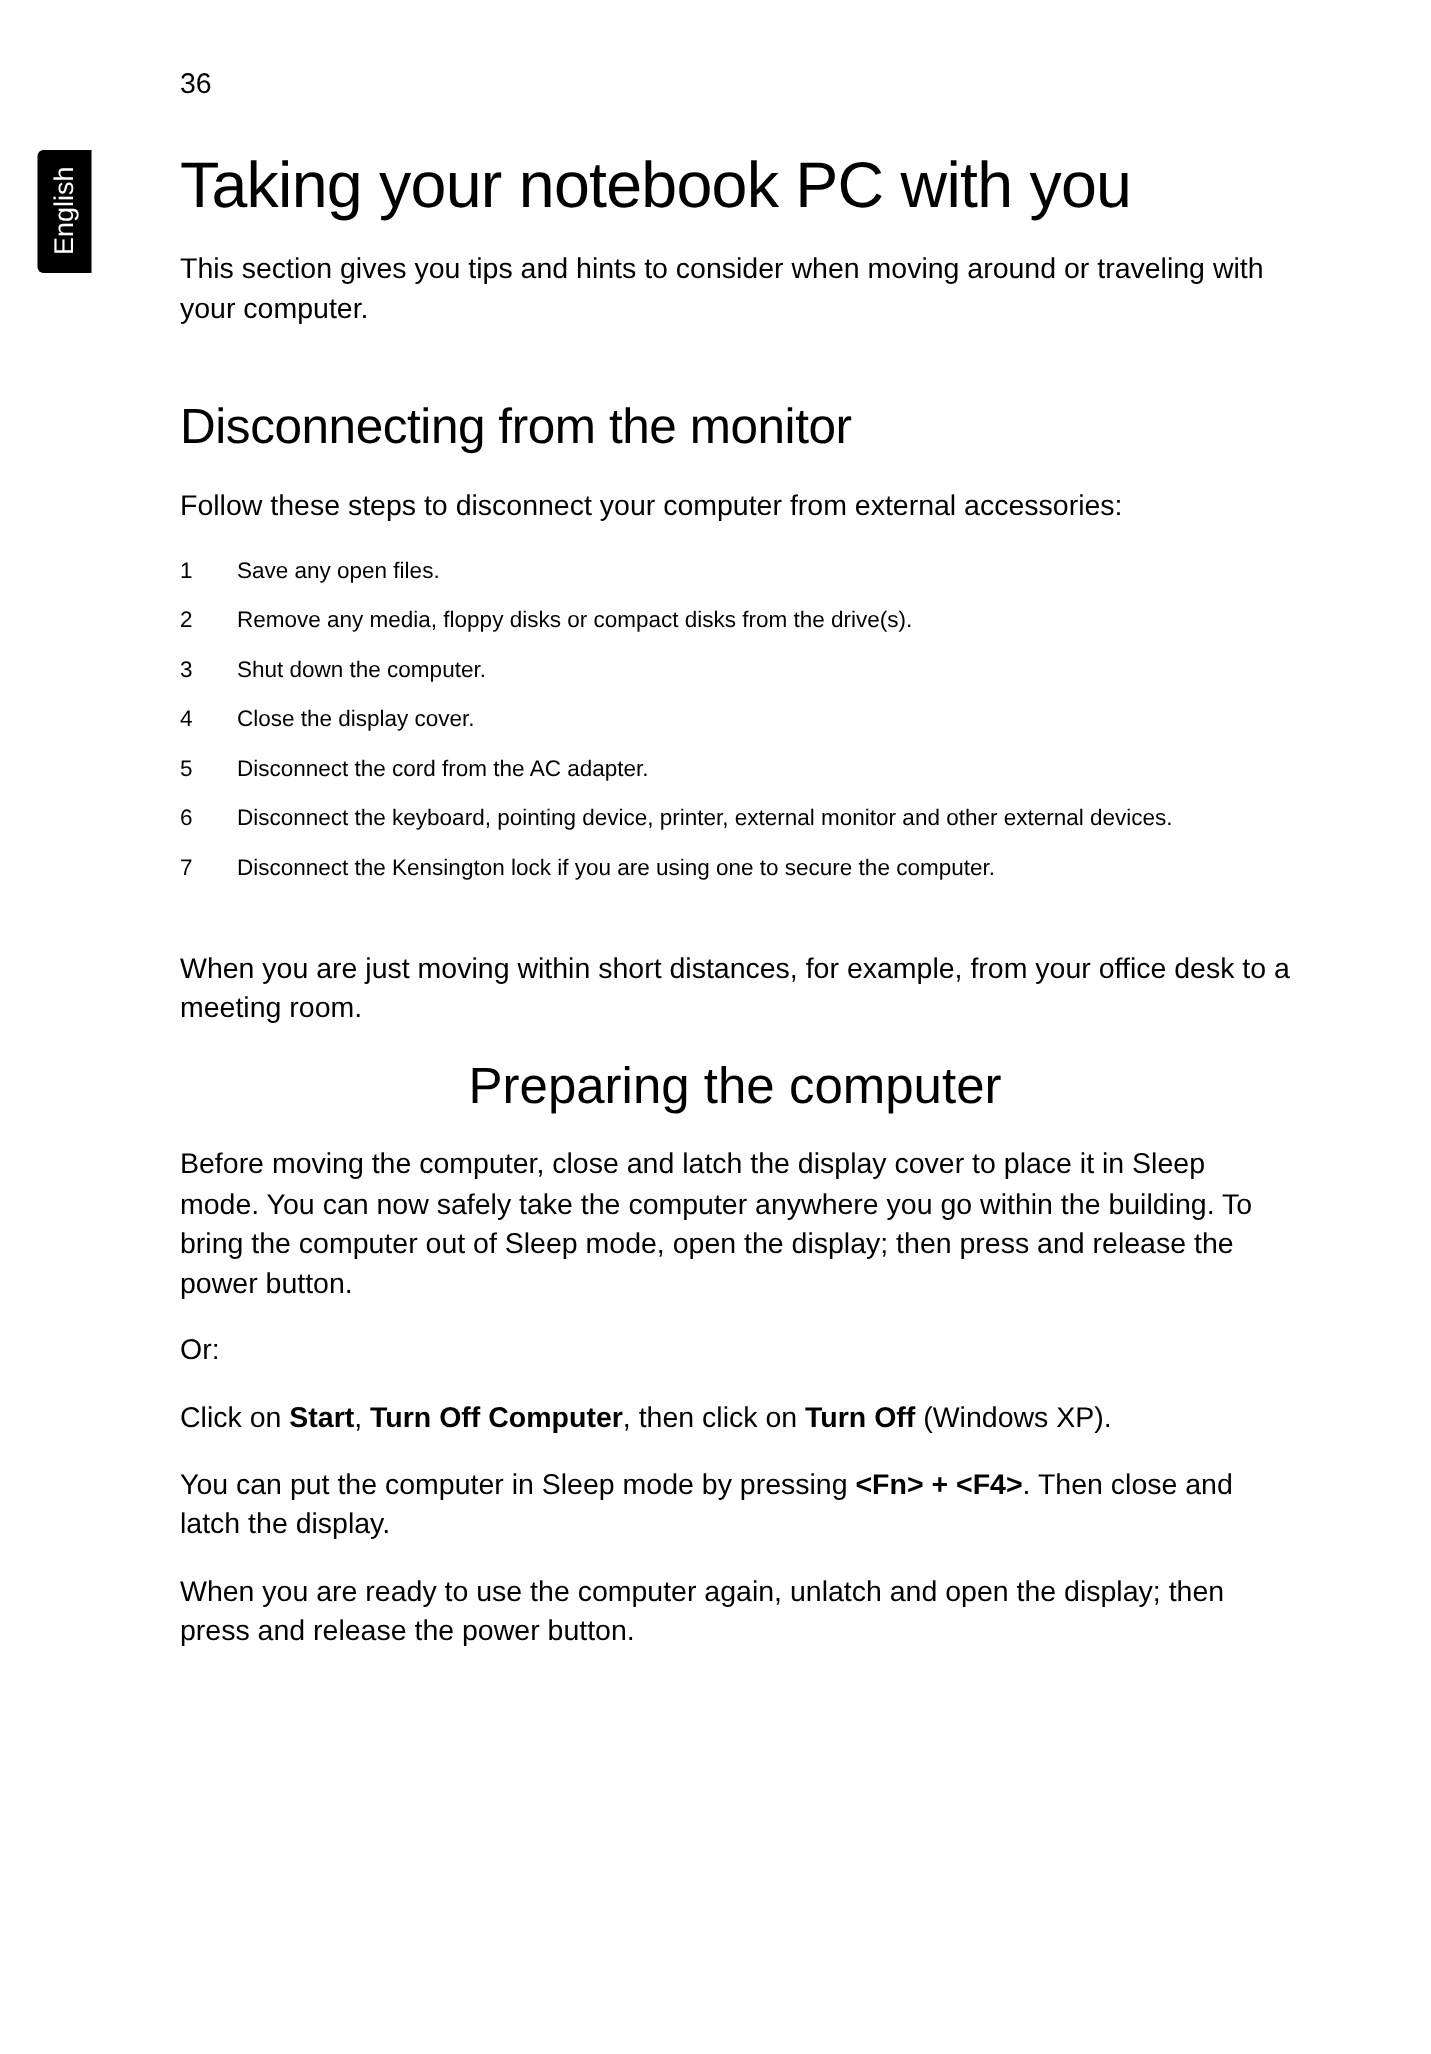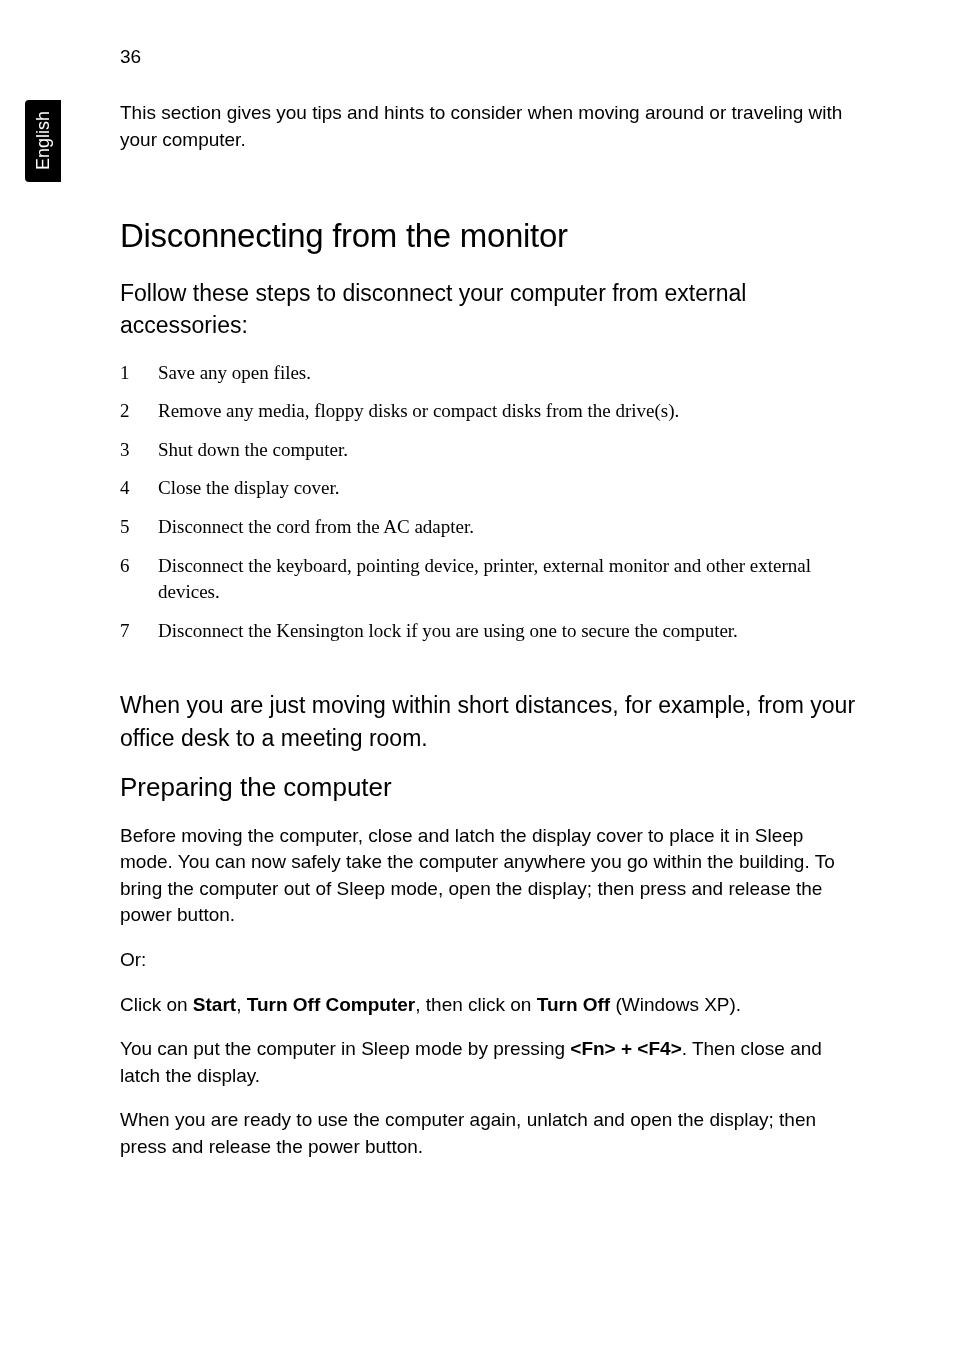--- a/index.html
+++ b/index.html
@@ -50,77 +50,78 @@
     }
     h1 {
       font-size: 43px;
       font-weight: normal;
       margin-bottom: 18px;
       letter-spacing: -0.5px;
     }
     .intro-text {
       font-size: 19px;
       line-height: 1.4;
-      margin-bottom: 64px;
+      margin-bottom: 45px;
     }
     h2 {
       font-size: 33px;
       font-weight: normal;
       margin-bottom: 22px;
       letter-spacing: -0.3px;
     }
     .section-intro {
-      font-size: 23px;
+      font-size: 19px;
       line-height: 1.4;
       margin-bottom: 18px;
     }
     ol {
       list-style: none;
       counter-reset: item;
       margin-bottom: 45px;
     }
     ol li {
-      font-size: 19px;
+      font-size: 15px;
       line-height: 1.4;
       margin-bottom: 12px;
       padding-left: 38px;
       position: relative;
       counter-increment: item;
-      font-family: Liberation Serif, serif;
     }
     ol li::before {
       content: counter(item);
       position: absolute;
       left: 0;
       top: 0;
     }
     h3 {
-      font-size: 26px;
+      font-size: 34px;
       font-weight: normal;
       margin-bottom: 20px;
+      text-align: center;
     }
     p {
       font-size: 19px;
       line-height: 1.4;
       margin-bottom: 18px;
     }
     .bold {
       font-weight: bold;
     }
   </style>
 </head>
 <body>
 
 <div class="page-number">36</div>
 
 <div class="side-tab">
   <div class="side-tab-text">English</div>
 </div>
 
 <div class="content">
+  <h1>Taking your notebook PC with you</h1>
   <p class="intro-text">This section gives you tips and hints to consider when moving around or traveling with your computer.</p>
 
   <h2>Disconnecting from the monitor</h2>
   <p class="section-intro">Follow these steps to disconnect your computer from external accessories:</p>
 
   <ol>
     <li>Save any open files.</li>
     <li>Remove any media, floppy disks or compact disks from the drive(s).</li>
     <li>Shut down the computer.</li>
     <li>Close the display cover.</li>

